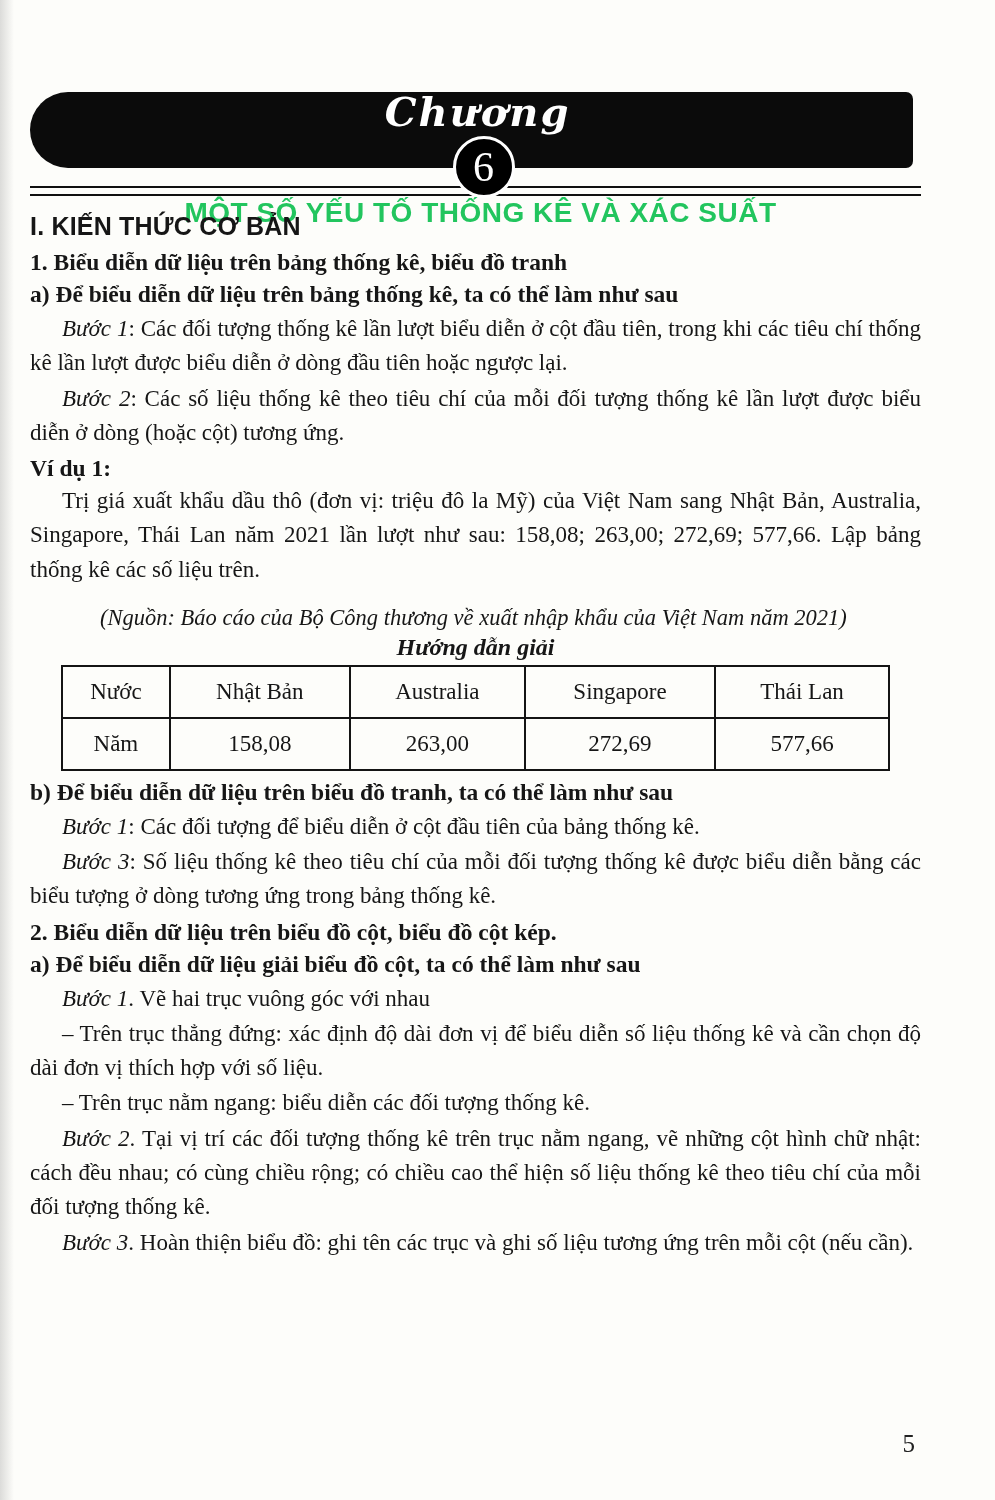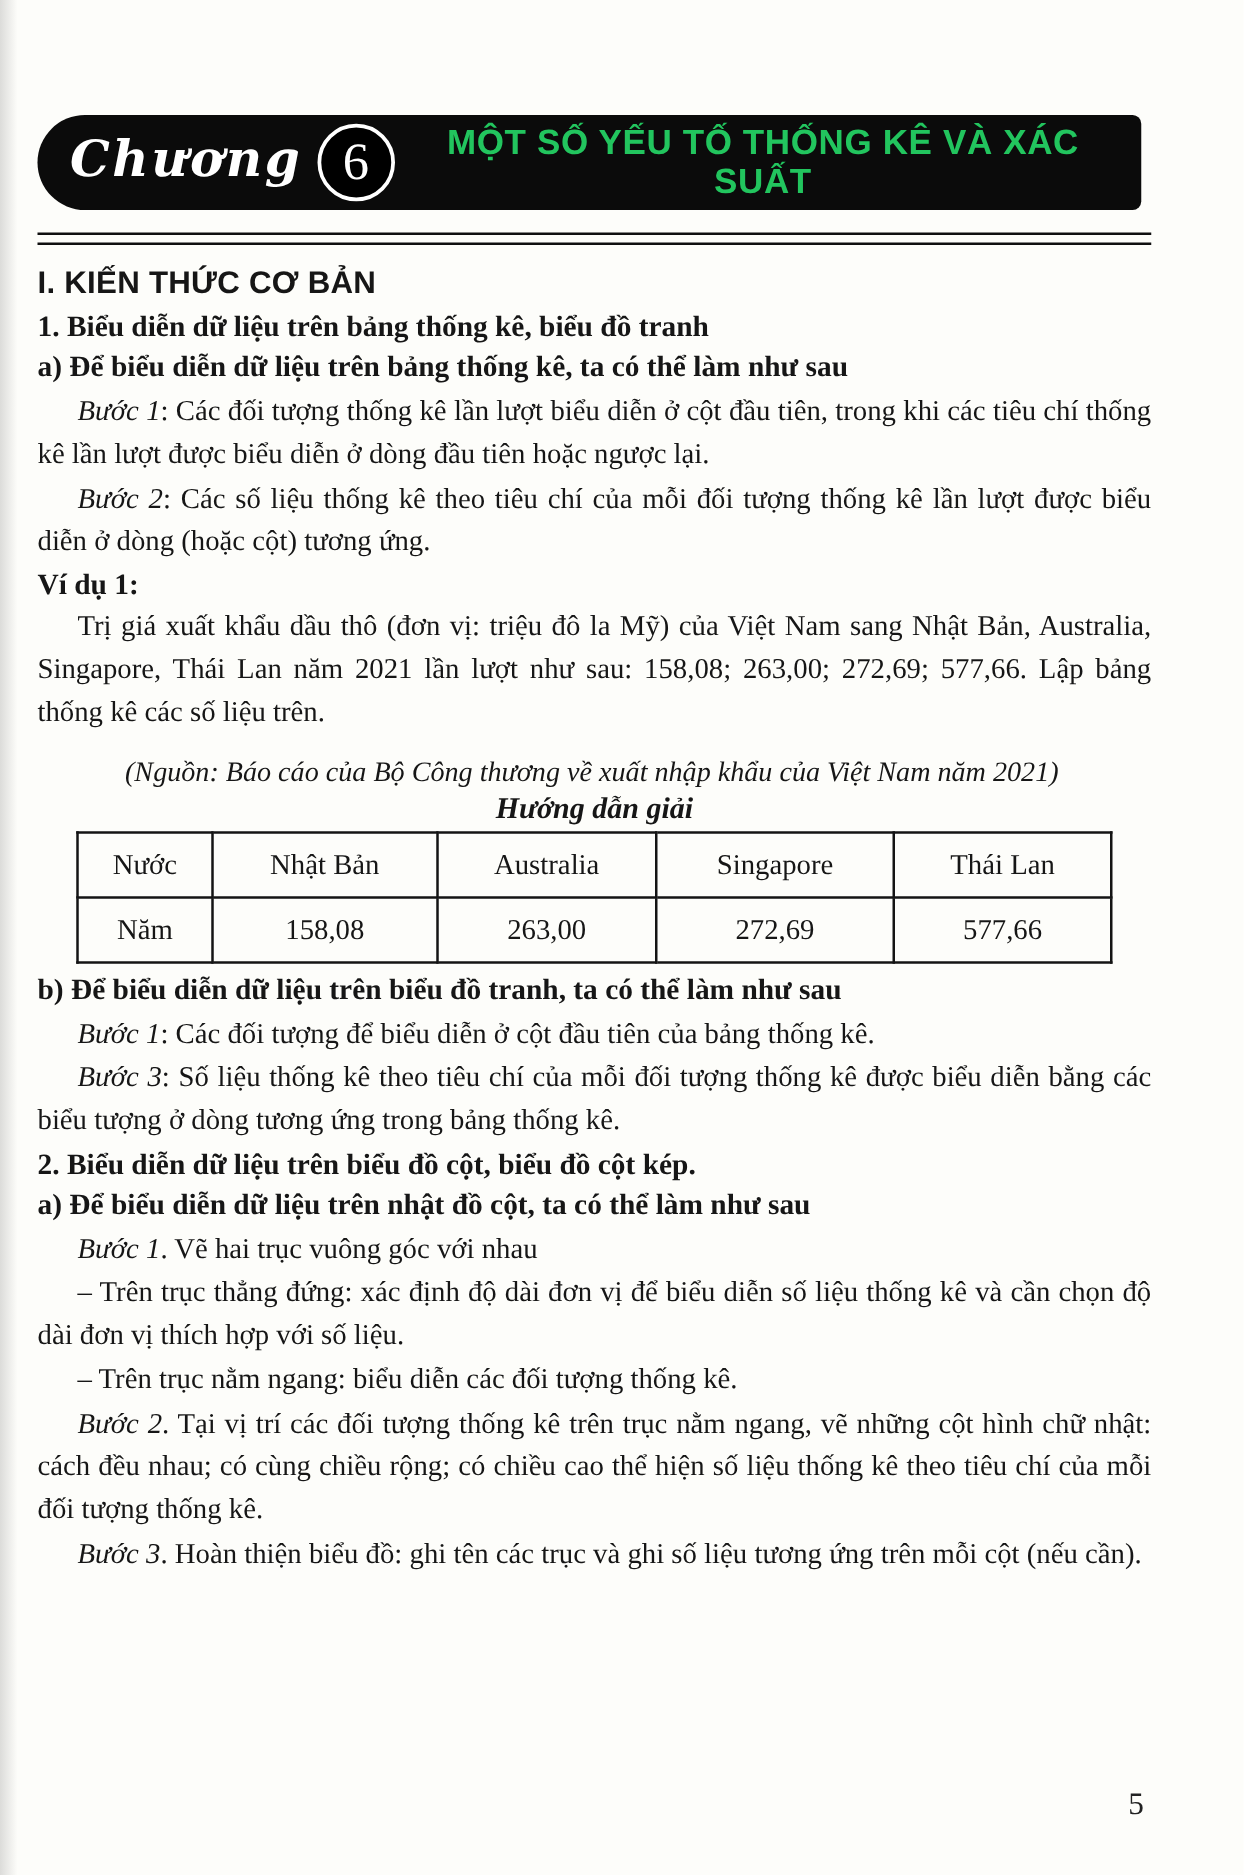--- a/index.html
+++ b/index.html
@@ -27,20 +27,21 @@
 
   
   .chapter-banner {
     display: flex;
     align-items: center;
     background: #0b0b0b;
     height: 76px;
     border-radius: 44px 8px 8px 44px;
     padding: 0 14px 0 26px;
     margin-right: 8px;
+    flex-direction: column;
   }
   .chuong-script {
     font-family: "DejaVu Serif", serif;
     font-style: italic;
     font-weight: bold;
     font-size: 40px;
     color: #ffffff;
     letter-spacing: 2px;
     line-height: 1;
     padding-bottom: 4px;
@@ -216,21 +217,21 @@
       </tr>
     </tbody>
   </table>
 
   <h4 class="sub-heading">b) Để biểu diễn dữ liệu trên biểu đồ tranh, ta có thể làm như sau</h4>
 
   <p class="para"><span class="lead">Bước 1</span><span>: Các đối tượng để biểu diễn ở cột đầu tiên của bảng thống kê.</span></p>
   <p class="para"><span class="lead">Bước 3</span><span>: Số liệu thống kê theo tiêu chí của mỗi đối tượng thống kê được biểu diễn bằng các biểu tượng ở dòng tương ứng trong bảng thống kê.</span></p>
 
   <h3 class="sub-heading">2. Biểu diễn dữ liệu trên biểu đồ cột, biểu đồ cột kép.</h3>
-  <h4 class="sub-heading">a) Để biểu diễn dữ liệu trên nhật đồ cột, ta có thể làm như sau</h4>
+  <h4 class="sub-heading">a) Để biểu diễn dữ liệu giải biểu đồ cột, ta có thể làm như sau</h4>
 
   <p class="para"><span class="lead">Bước 1</span><span>. Vẽ hai trục vuông góc với nhau</span></p>
   <p class="para"><span>– Trên trục thẳng đứng: xác định độ dài đơn vị để biểu diễn số liệu thống kê và cần chọn độ dài đơn vị thích hợp với số liệu.</span></p>
   <p class="para"><span>– Trên trục nằm ngang: biểu diễn các đối tượng thống kê.</span></p>
   <p class="para"><span class="lead">Bước 2</span><span>. Tại vị trí các đối tượng thống kê trên trục nằm ngang, vẽ những cột hình chữ nhật: cách đều nhau; có cùng chiều rộng; có chiều cao thể hiện số liệu thống kê theo tiêu chí của mỗi đối tượng thống kê.</span></p>
   <p class="para"><span class="lead">Bước 3</span><span>. Hoàn thiện biểu đồ: ghi tên các trục và ghi số liệu tương ứng trên mỗi cột (nếu cần).</span></p>
 
   <div class="page-number">5</div>
 </div>
 

